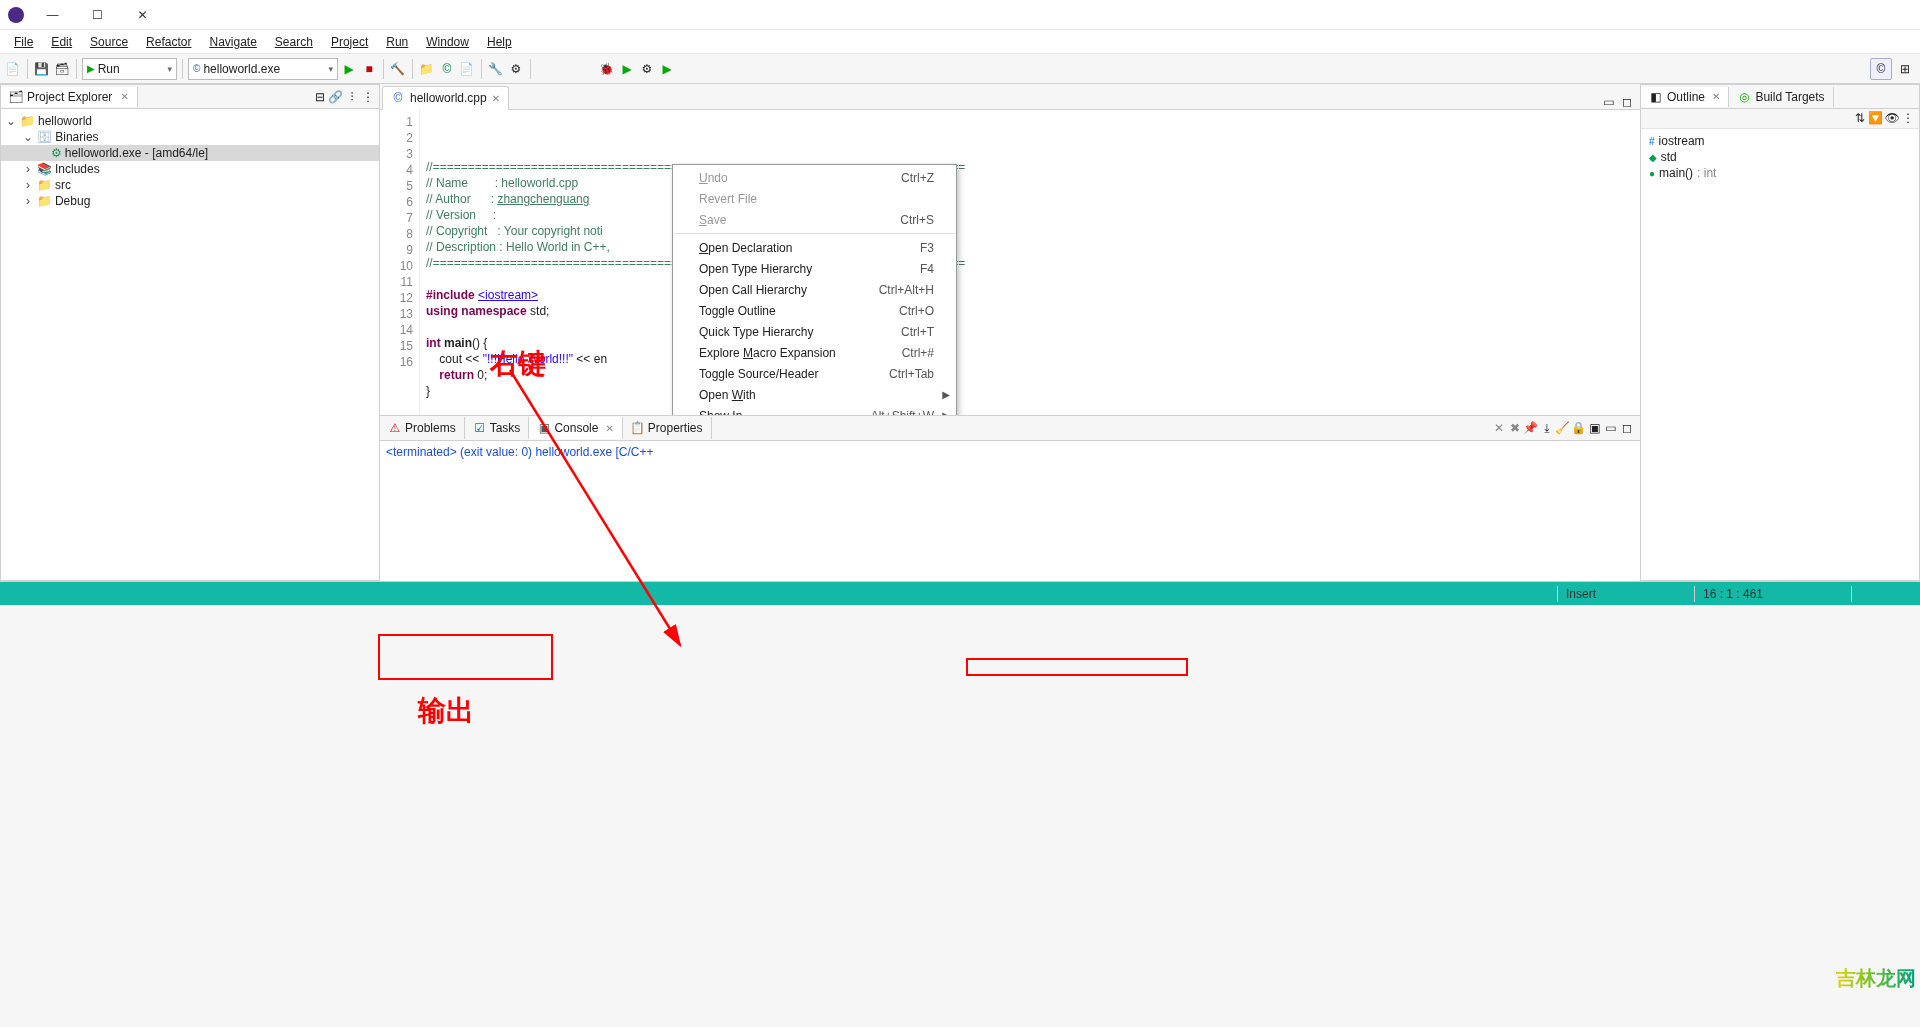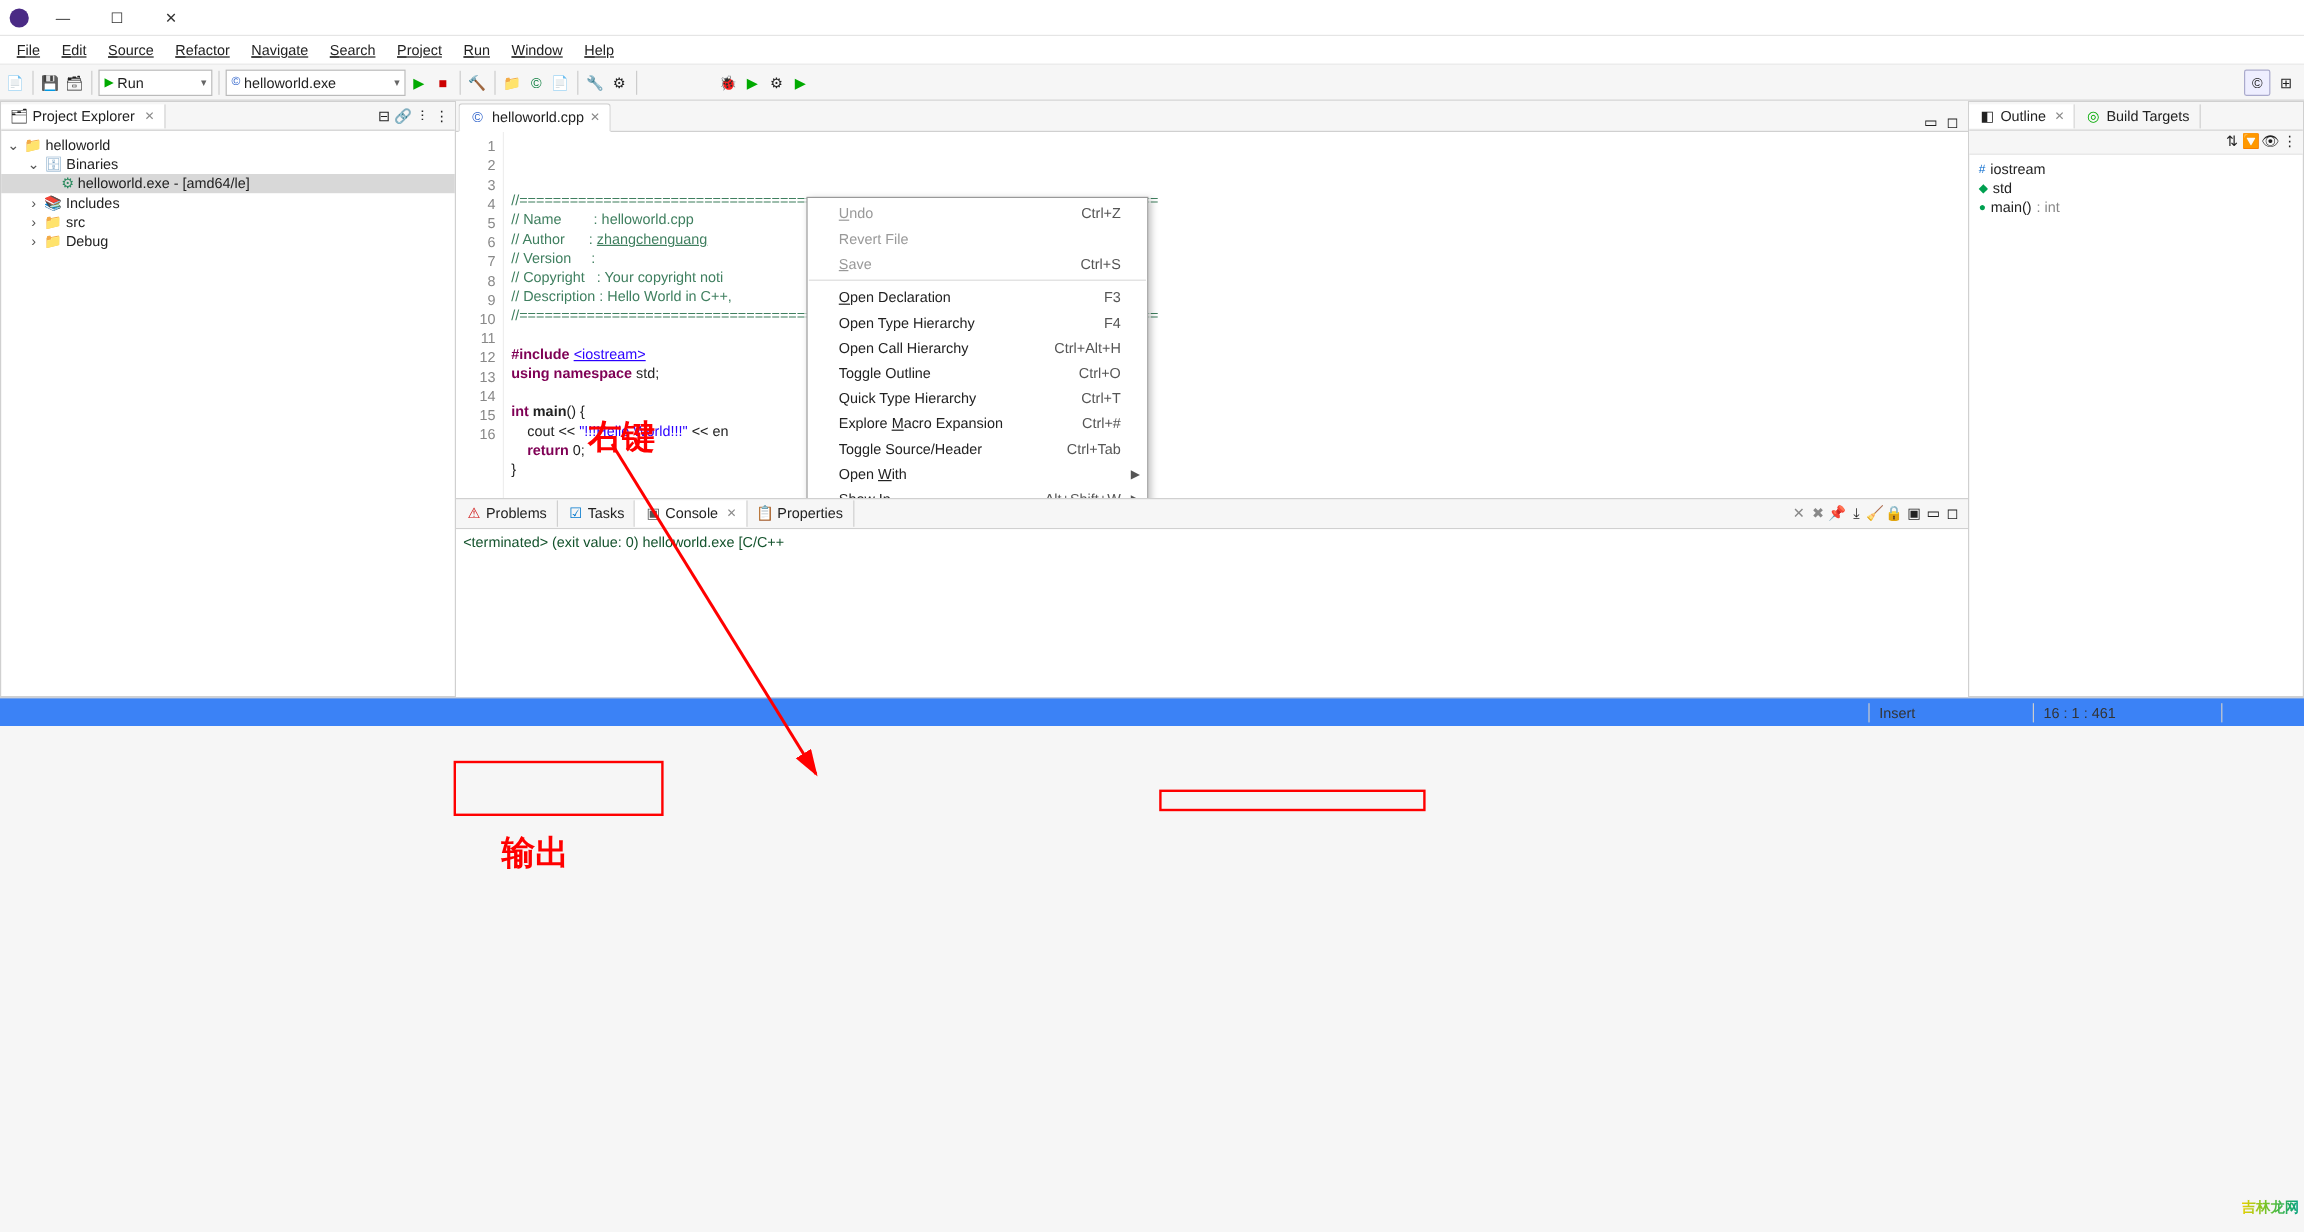--- a/index.html
+++ b/index.html
@@ -38,34 +38,34 @@
 .cmt { color:#3f7f5f; }
 .kw { color:#7f0055; font-weight:bold; }
 .pp { color:#7f0055; font-weight:bold; }
 .str { color:#2a00ff; }
 .inc-str { color:#2a00ff;text-decoration:underline; }
 .bottom-area { display:flex; flex-direction:column; }
 .bottom-tabs { height:26px; background:#f6f6f6; display:flex; align-items:center; border-top:1px solid #d0d0d0; border-bottom:1px solid #d0d0d0;}
 .bot-tab { padding:4px 8px; display:flex; align-items:center; gap:3px; border-right:1px solid #d0d0d0;}
 .bot-tab.active { background:#fff; }
 .console-body { background:#fff; padding:4px 6px; height:140px; font-family:Consolas,monospace; font-size:13px; color:#333;}
-.statusbar { height:24px; background:#3b82f6; border-top:1px solid #d0d0d0; display:flex; align-items:center; font-size:12px; color:#333;}
+.statusbar { height:24px; background:#14b8a6; border-top:1px solid #d0d0d0; display:flex; align-items:center; font-size:12px; color:#333;}
 .ctx-menu { position:absolute; background:#fff; border:1px solid #999; box-shadow:2px 2px 6px rgba(0,0,0,0.25); padding:2px 0; z-index:100; }
 .ctx-row { display:flex; align-items:center; height:21px; padding:0 24px 0 26px; position:relative; white-space:nowrap; }
 .ctx-row.disabled { color:#999; }
 .ctx-row .shortcut { position:absolute; right:22px; color:#555; }
 .ctx-row .sub-ind { position:absolute; right:6px; font-size:10px; color:#555;}
 .ctx-sep { height:1px; background:#ddd; margin:3px 1px; }
 .right-panel { width:280px; }
 .outline-body { padding:4px 6px; font-size:12px; }
 .ol-item { display:flex; align-items:center; gap:4px; padding:1px 2px;}
 .anno { position:absolute; color:#ff0000; font-size:28px; font-weight:bold; font-family:"Microsoft YaHei",sans-serif; z-index:50; pointer-events:none;}
 .red-box { position:absolute; border:2px solid #ff0000; z-index:50; pointer-events:none;}
 svg.arrow { position:absolute; z-index:50; pointer-events:none; }
-.watermark { position:absolute; right:4px; bottom:12px; font-size:12px; font-weight:bold;
+.watermark { position:absolute; right:4px; bottom:35px; font-size:20px; font-weight:bold;
   background:linear-gradient(90deg,#e8d000,#60c030,#00a080); -webkit-background-clip:text; color:transparent; font-family:Liberation Mono, monospace;}
 </style>
 </head>
 <body>
 
 <div class="titlebar">
   <div class="title-icon"></div>
   <div class="win-btns">
     <div class="win-btn">―</div>
     <div class="win-btn">☐</div>
@@ -299,21 +299,21 @@
           <span class="mini-icon">📌</span>
           <span class="mini-icon">⤓</span>
           <span class="mini-icon">🧹</span>
           <span class="mini-icon">🔒</span>
           <span class="mini-icon">▣</span>
           <span class="mini-icon">▭</span>
           <span class="mini-icon">◻</span>
         </div>
       </div>
       <div class="console-body">
-        <div style="color:#14532d;">&lt;terminated&gt; (exit value: 0) helloworld.exe [C/C++</div>
+        <div style="color:#1d4ed8;">&lt;terminated&gt; (exit value: 0) helloworld.exe [C/C++</div>
       </div>
     </div>
   </div>
 
   <div class="panel right-panel">
     <div class="panel-header">
       <div class="view-tab">
         <span class="mini-icon">◧</span>
         <span>Outline</span>
         <span style="color:#888;font-size:10px;margin-left:3px;">✕</span>

